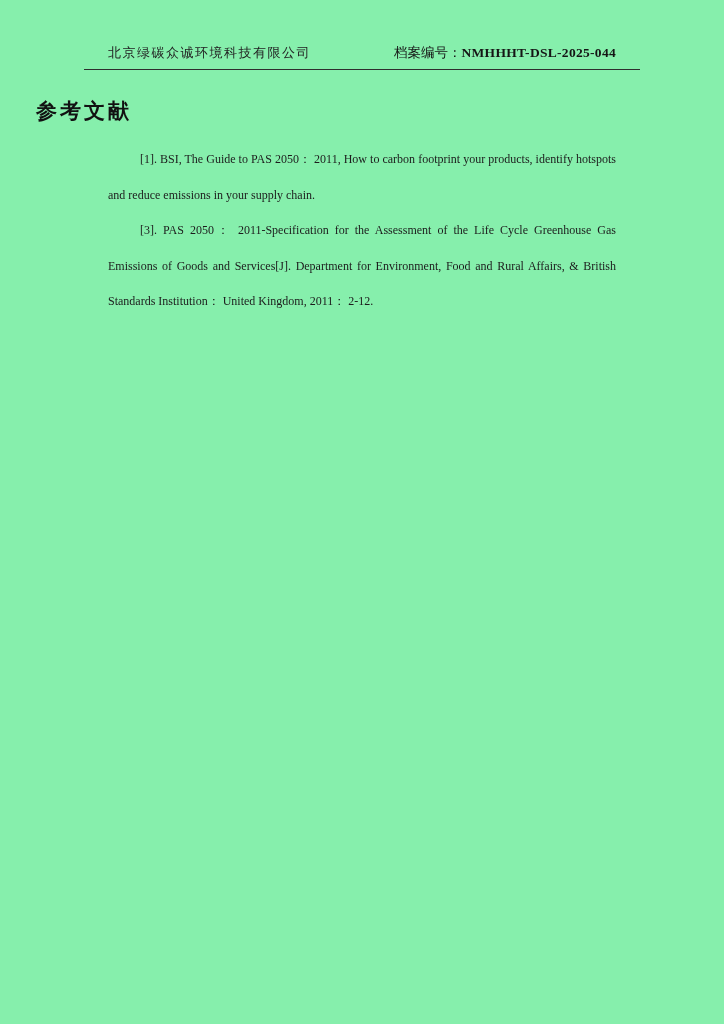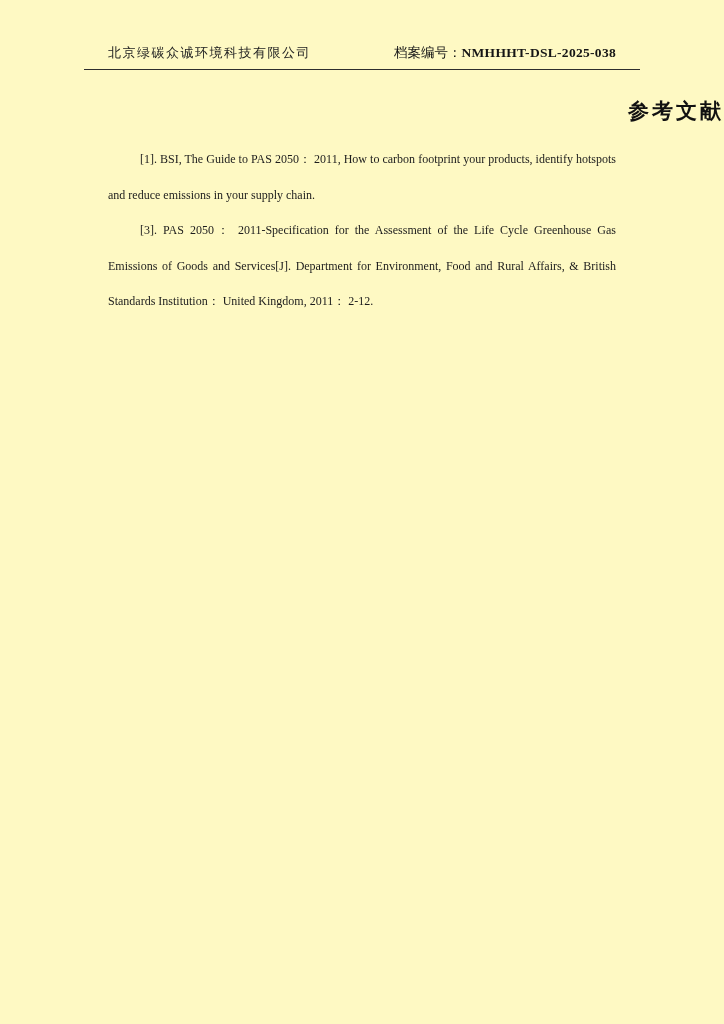--- a/index.html
+++ b/index.html
@@ -4,21 +4,21 @@
 <style>
   html, body {
     margin: 0;
     padding: 0;
     background: #ffffff;
   }
   .page {
     position: relative;
     width: 724px;
     height: 1024px;
-    background: #fef9c3;
+    background: #86efac;
     font-family: "Liberation Serif", "DejaVu Serif", serif;
     color: #1c1c1c;
     overflow: hidden;
     box-sizing: border-box;
   }
   .header {
     margin: 0 84px;
     padding: 44px 24px 7px 24px;
     border-bottom: 1.6px solid #2e2e2e;
     display: flex;
@@ -35,21 +35,21 @@
     font-size: 13.5px;
     color: #151515;
     white-space: nowrap;
   }
   .header-doc .doc-num {
     font-weight: bold;
     letter-spacing: 0.3px;
   }
   .doc-title {
     margin-top: 27px;
-    text-align: right;
+    text-align: left;
     font-size: 21px;
     font-weight: bold;
     letter-spacing: 3px;
     color: #111111;
     padding-left: 36px;
   }
   .content {
     margin: 17px 108px 0 108px;
   }
   .content p.reference {
@@ -71,21 +71,21 @@
   }
 </style>
 </head>
 <body>
 
 <div class="page">
 
   <div class="header">
     <span class="header-company">北京绿碳众诚环境科技有限公司</span>
     <span class="header-doc">
-      <span>档案编号：</span><span class="doc-num">NMHHHT-DSL-2025-038</span>
+      <span>档案编号：</span><span class="doc-num">NMHHHT-DSL-2025-044</span>
     </span>
   </div>
 
   <div class="doc-title">参考文献</div>
 
   <div class="content">
     <p class="reference">[1]. BSI, The Guide to PAS 2050： 2011, How to carbon footprint your products, identify hotspots and reduce emissions in your supply chain.</p>
     <p class="reference">[3]. PAS 2050： 2011-Specification for the Assessment of the Life Cycle Greenhouse Gas Emissions of Goods and Services[J]. Department for Environment, Food and Rural Affairs, &amp; British Standards Institution： United Kingdom, 2011： 2-12.</p>
   </div>
 

